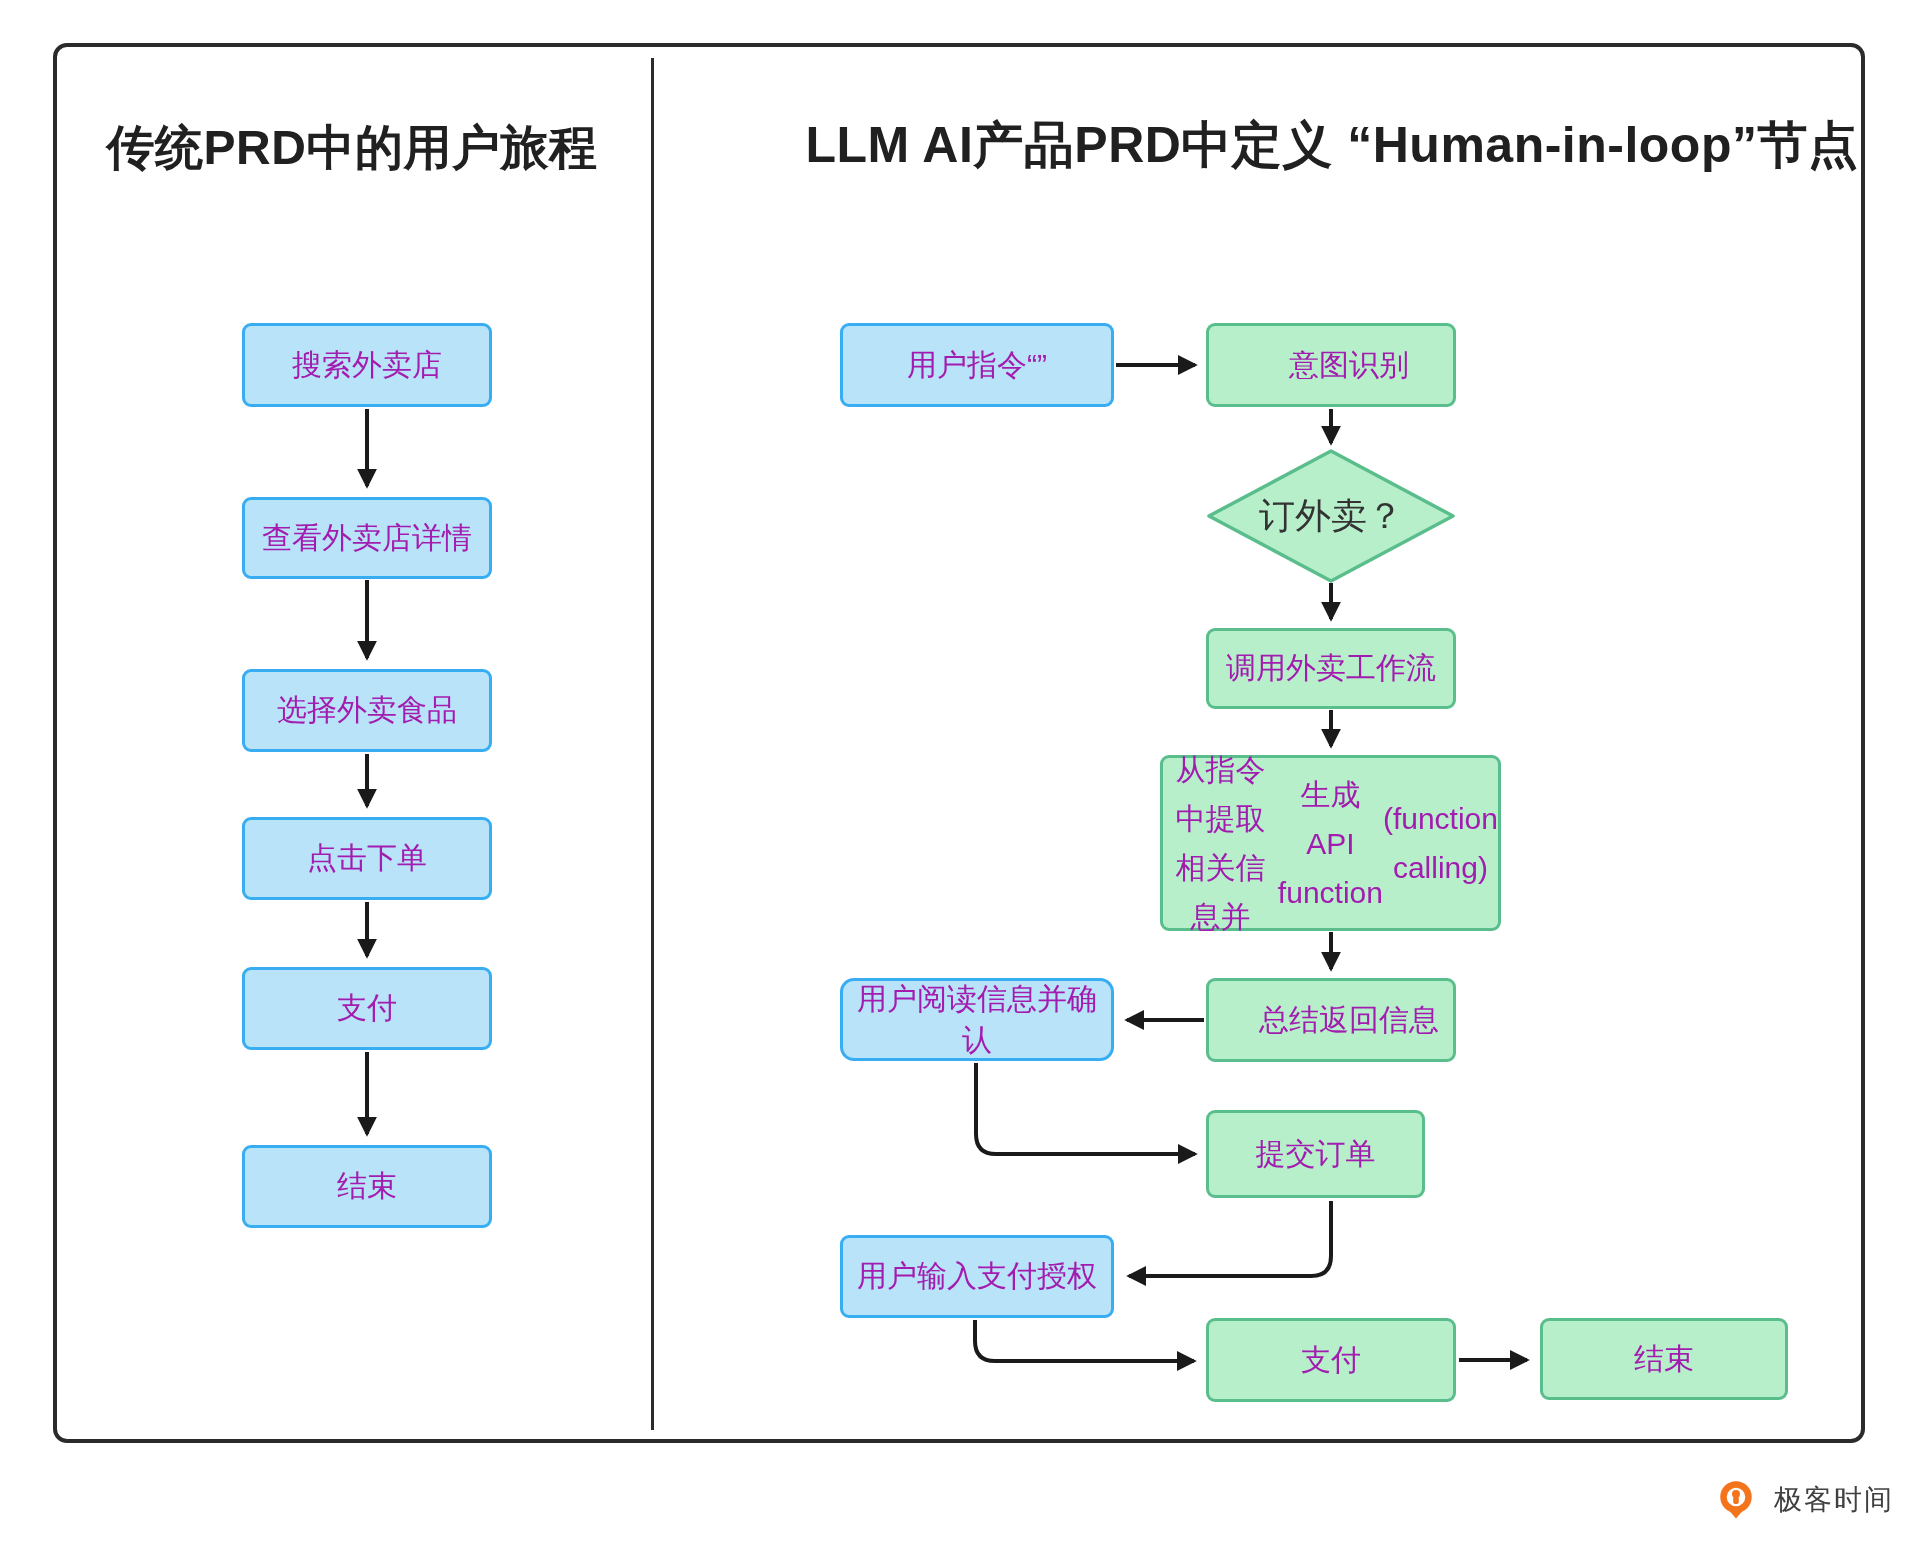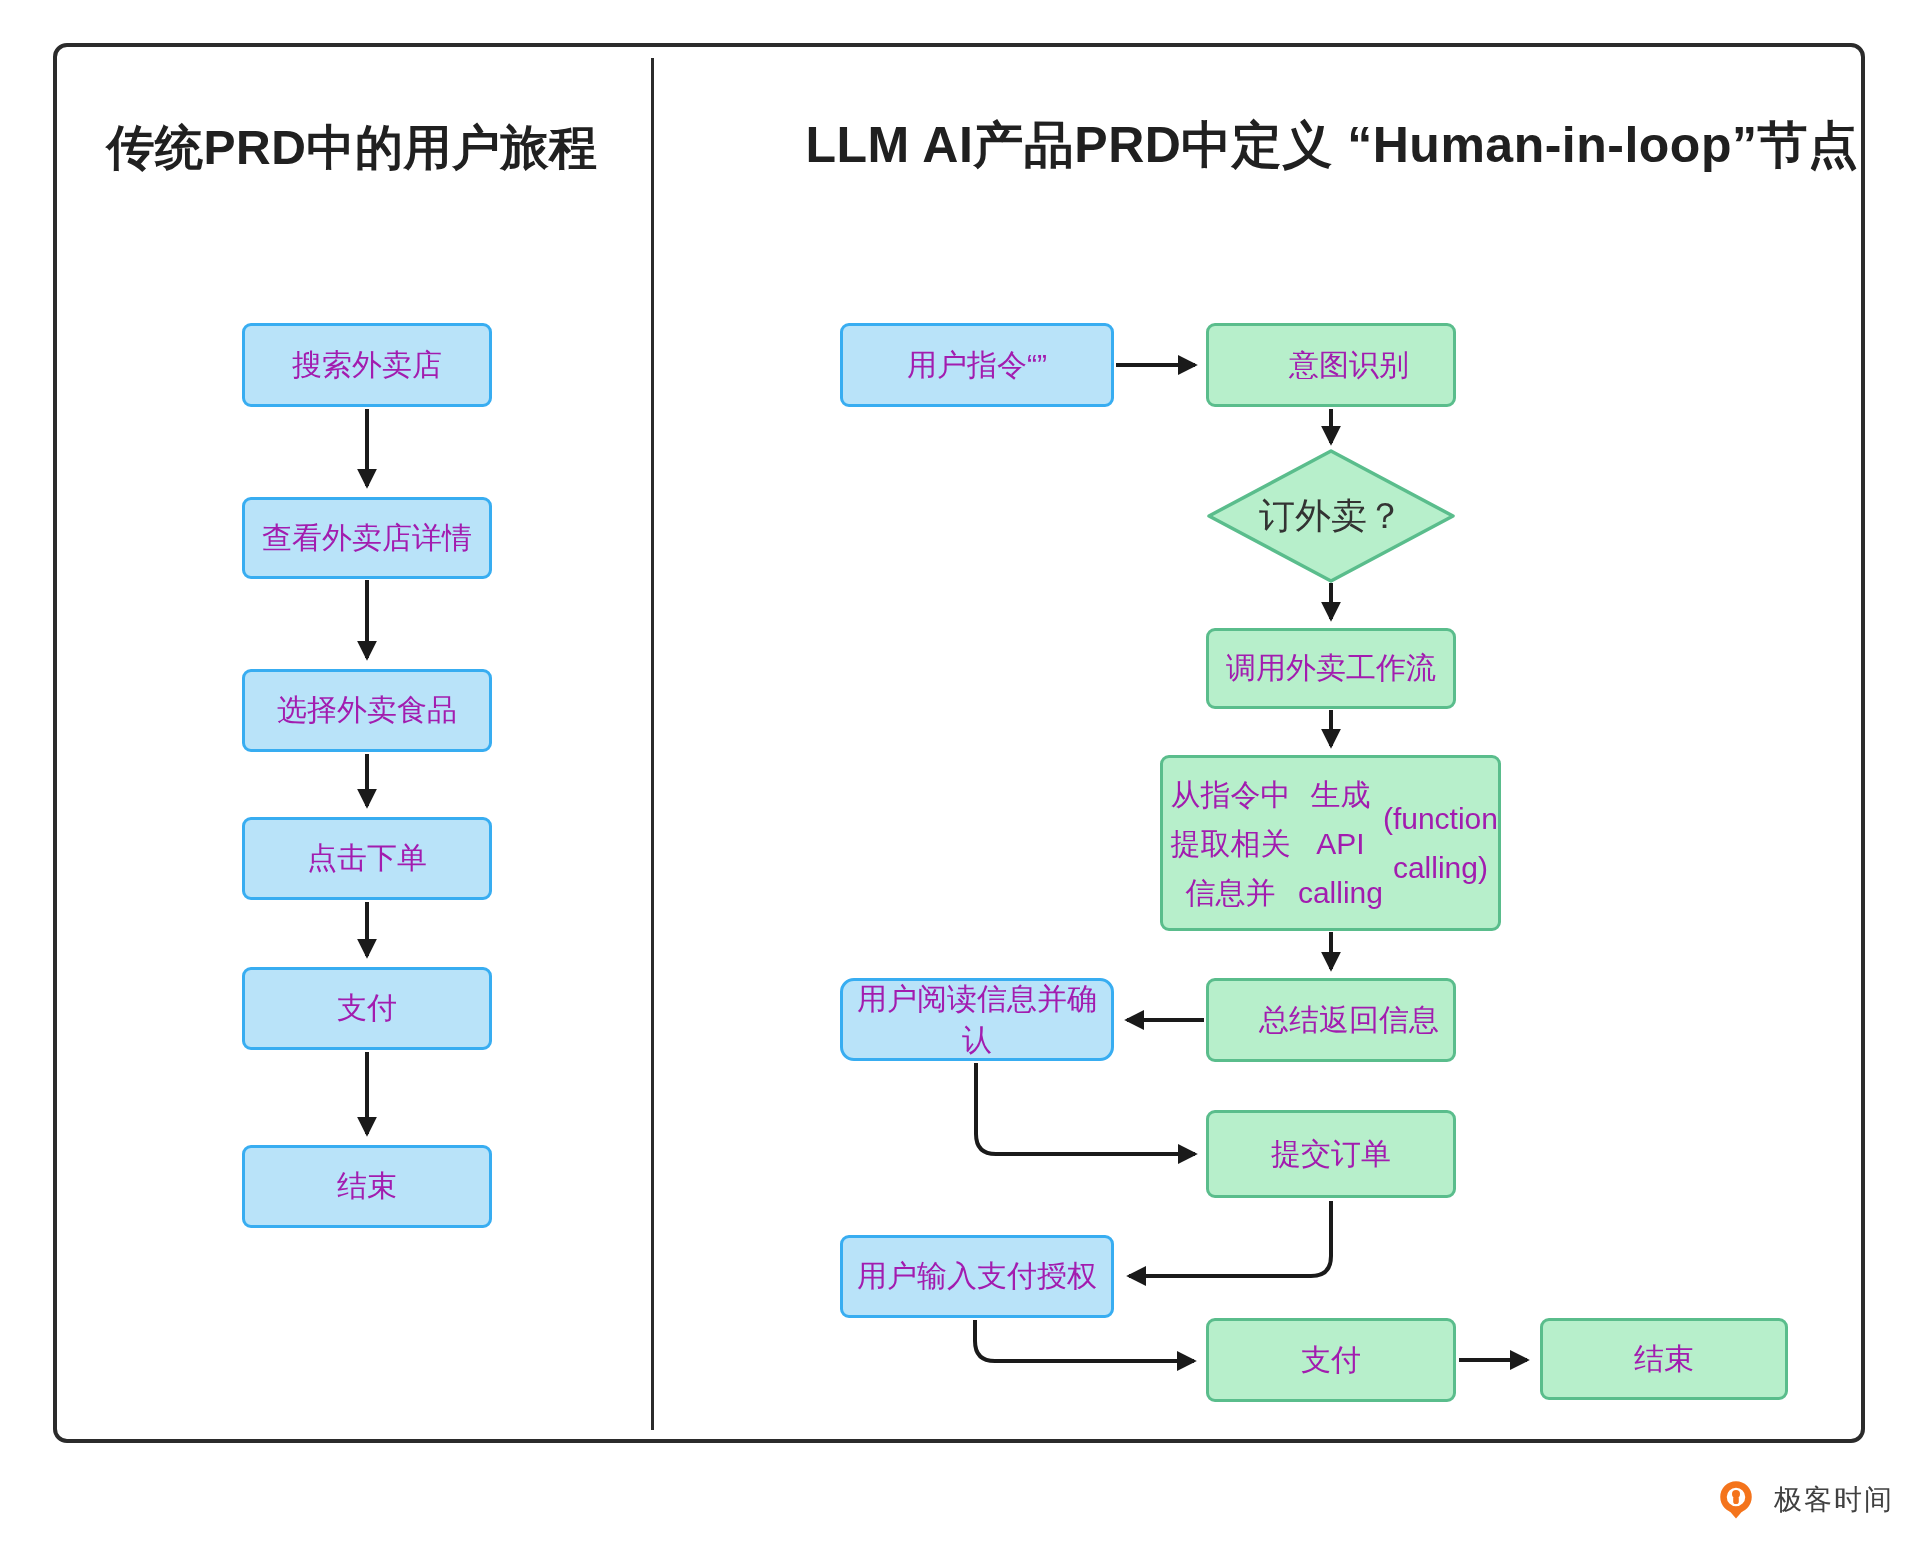--- a/index.html
+++ b/index.html
@@ -82,26 +82,26 @@
 <div class="node blue" style="left:242px;top:817px;width:250px;height:83px;">点击下单</div>
 <div class="node blue" style="left:242px;top:967px;width:250px;height:83px;">支付</div>
 <div class="node blue" style="left:242px;top:1145px;width:250px;height:83px;">结束</div>
 
 <div class="node blue" style="left:840px;top:323px;width:274px;height:84px;">用户指令“”</div>
 <div class="node green" style="left:1206px;top:323px;width:250px;height:84px;padding-left:36px;">意图识别</div>
 <div class="diamond-label">订外卖？</div>
 <div class="node green" style="left:1206px;top:628px;width:250px;height:81px;">调用外卖工作流</div>
 <div class="node green multiline" style="left:1160px;top:755px;width:341px;height:176px;">
   <span>从指令中提取相关信息并</span>
-  <span>生成API calling</span>
+  <span>生成API function</span>
   <span>(function calling)</span>
 </div>
 <div class="node green" style="left:1206px;top:978px;width:250px;height:84px;padding-left:36px;">总结返回信息</div>
 <div class="node blue" style="left:840px;top:978px;width:274px;height:83px;border-radius:14px;">用户阅读信息并确认</div>
-<div class="node green" style="left:1206px;top:1110px;width:250px;height:88px;">提交订单</div>
+<div class="node green" style="left:1206px;top:1110px;width:219px;height:88px;">提交订单</div>
 <div class="node blue" style="left:840px;top:1235px;width:274px;height:83px;">用户输入支付授权</div>
 <div class="node green" style="left:1206px;top:1318px;width:250px;height:84px;">支付</div>
 <div class="node green" style="left:1540px;top:1318px;width:248px;height:82px;">结束</div>
 
 <div class="logo">
   <svg width="36" height="38" viewBox="0 0 36 38">
     <circle cx="18" cy="16" r="12.5" fill="#ffffff" stroke="#f4741c" stroke-width="6.5"></circle>
     <circle cx="18" cy="13" r="4" fill="#f4741c"></circle>
     <rect x="15.2" y="15" width="5.6" height="8" rx="2.6" fill="#f4741c"></rect>
     <path d="M11.5 30 H24.5 L18 37.5 Z" fill="#f4741c"></path>

